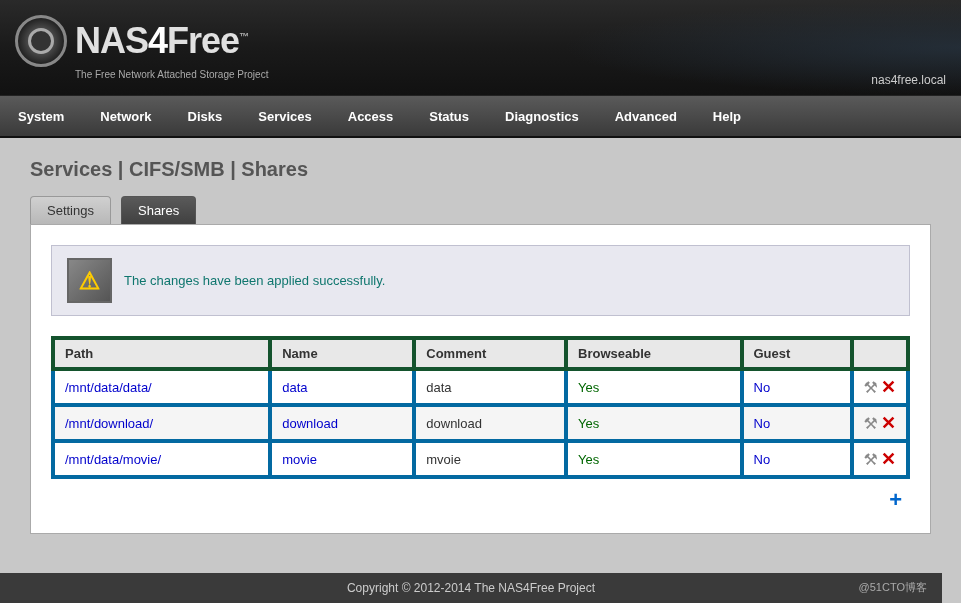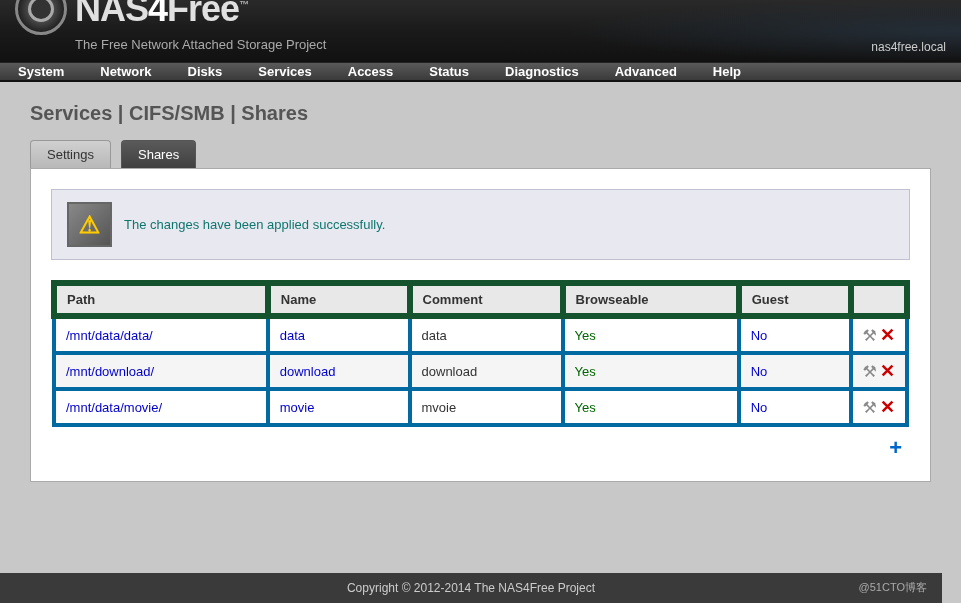--- a/index.html
+++ b/index.html
@@ -1,23 +1,23 @@
 <!DOCTYPE html>
 <html><head>
   <meta charset="utf-8">
   <style>
     * { margin: 0; padding: 0; box-sizing: border-box; }
     body { font-family: Arial, sans-serif; font-size: 13px; background: #c8c8c8; width: 961px; min-height: 603px; }
 
     
     .header {
       background: linear-gradient(180deg, #2a2a2a 0%, #1a1a1a 50%, #111 100%);
-      height: 62px;
+      height: 95px;
       display: flex;
-      align-items: flex-end;
+      align-items: center;
       padding: 10px 15px;
       position: relative;
       overflow: hidden;
     }
     .header-bg-texture {
       position: absolute; top: 0; right: 0; bottom: 0; width: 400px;
       background: radial-gradient(ellipse at right, #2a3a4a 0%, transparent 70%);
       opacity: 0.6;
     }
     .logo-area {
@@ -39,30 +39,30 @@
       border-radius: 50%;
       border: 3px solid #aaa;
       background: #333;
     }
     .logo-text {
       font-size: 36px; font-weight: bold; color: #e0e0e0;
       letter-spacing: -1px;
     }
     .logo-text span { color: #fff; }
     .logo-tm { font-size: 10px; color: #aaa; vertical-align: super; }
-    .logo-subtitle { font-size: 13px; color: #aaa; margin-top: 2px; margin-left: 60px; }
+    .logo-subtitle { font-size: 10px; color: #aaa; margin-top: 2px; margin-left: 60px; }
     .header-hostname {
       position: absolute; right: 15px; bottom: 8px;
       color: #ccc; font-size: 12px; z-index: 1;
     }
 
     
     .navbar {
       background: linear-gradient(180deg, #5a5a5a 0%, #3a3a3a 100%);
-      height: 20px;
+      height: 43px;
       display: flex;
       align-items: stretch;
       border-top: 1px solid #222;
       border-bottom: 2px solid #111;
     }
     .nav-item {
       color: #fff; font-size: 13px; font-weight: bold;
       padding: 0 18px;
       display: flex; align-items: center;
       cursor: pointer;
@@ -133,21 +133,21 @@
     }
     .alert-text { color: #0f766e; font-size: 13px; }
 
     
     .shares-table {
       width: 100%;
       border-collapse: collapse;
     }
     .shares-table th {
       background: #e8e8e8;
-      border: 6px solid #14532d;
+      border: 4px solid #14532d;
       padding: 6px 10px;
       text-align: left;
       font-weight: bold;
       color: #333;
     }
     .shares-table td {
       border: 4px solid #0369a1;
       padding: 5px 10px;
       color: #333;
     }

